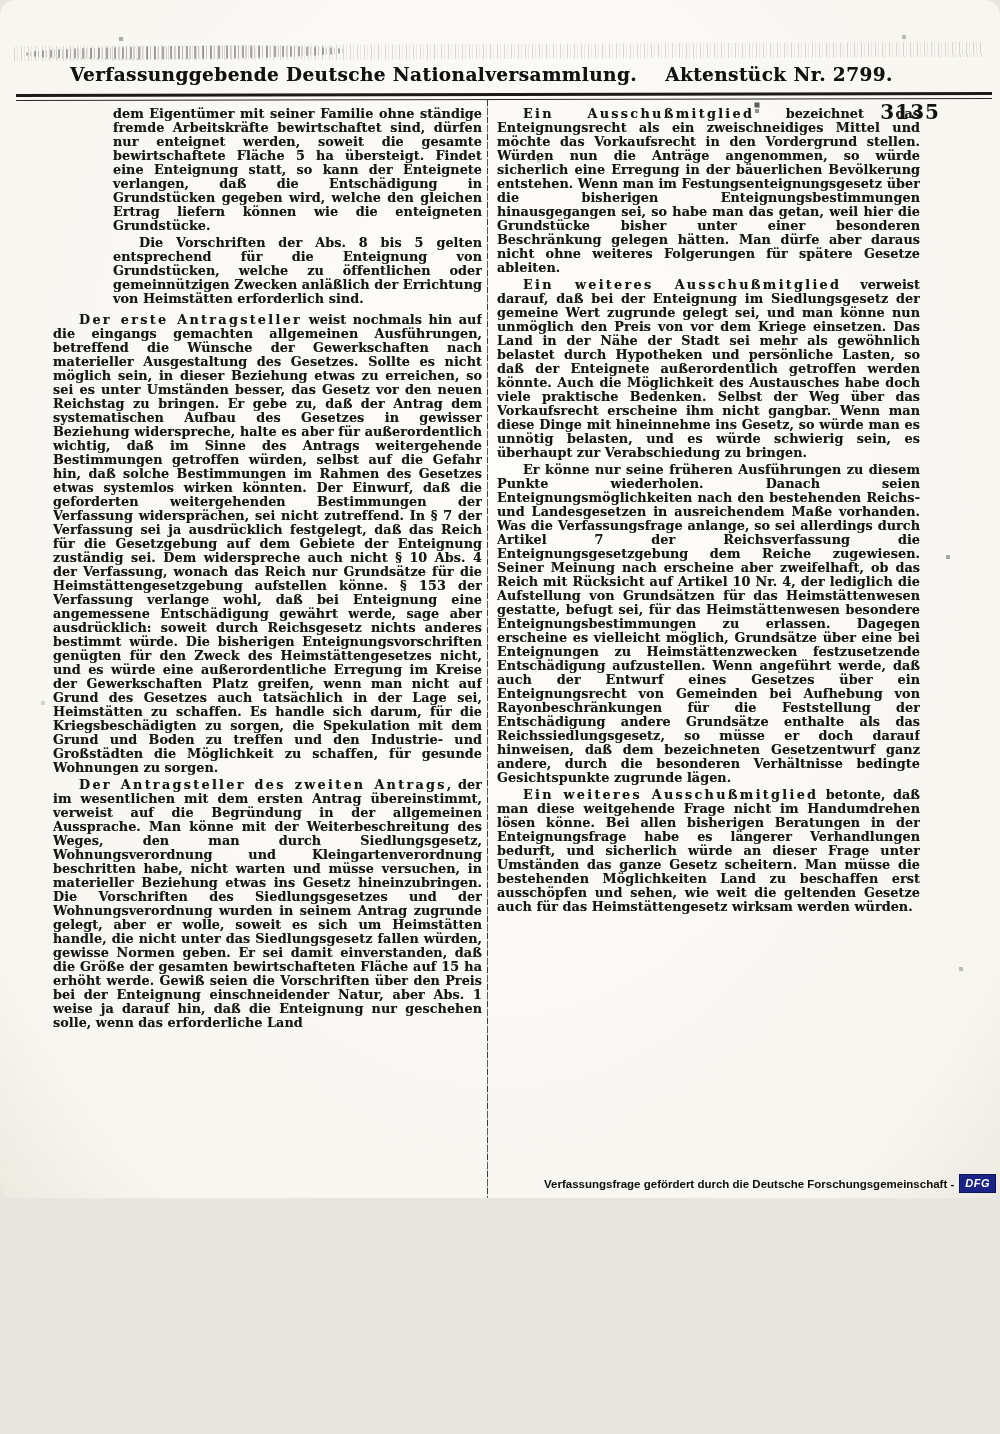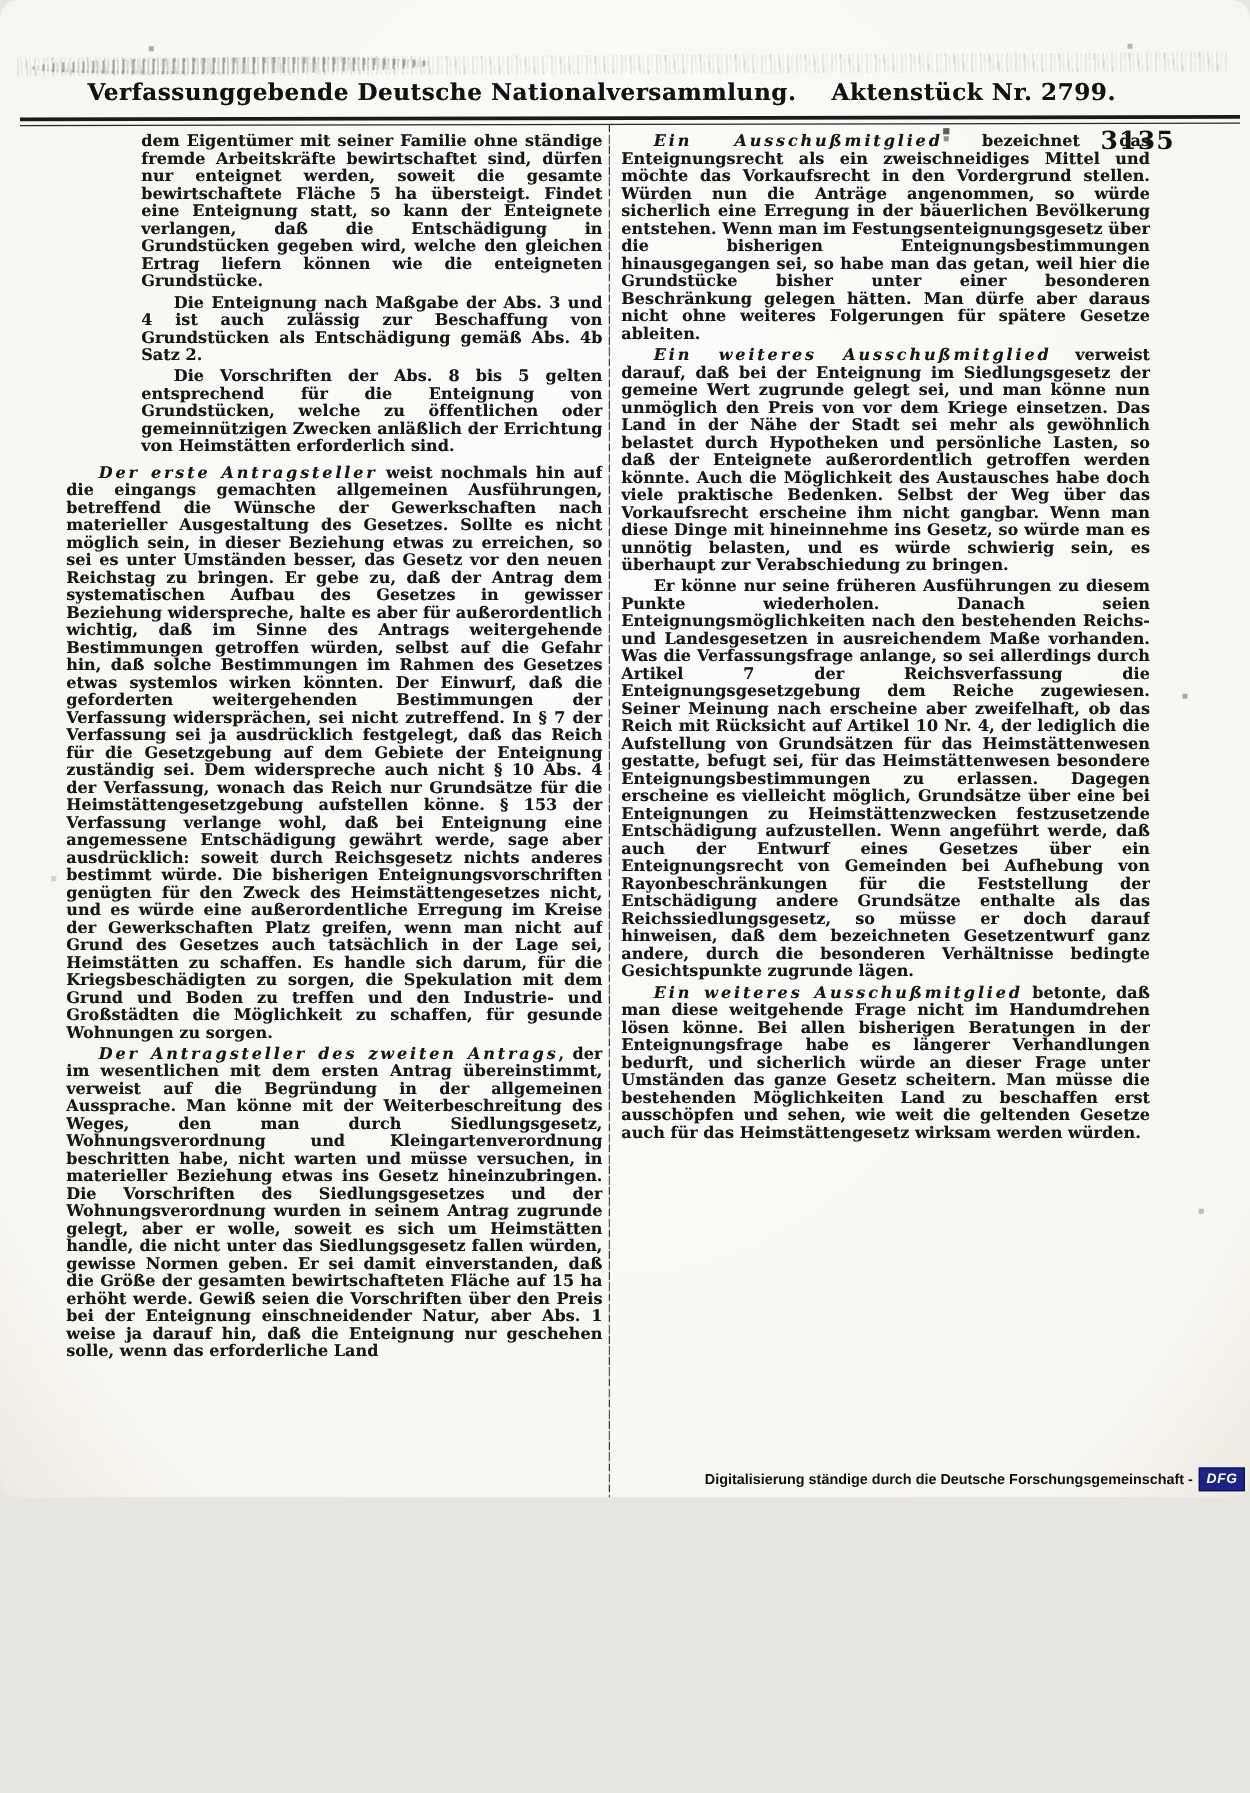--- a/index.html
+++ b/index.html
@@ -65,21 +65,21 @@
     font-size:12.8px; line-height:14px; font-weight:bold;
     text-align:justify; letter-spacing:0.05px; color:#181716;
     text-shadow:0 0 0.4px rgba(25,25,25,0.45);
   }
   .col-left  { left:53px;  width:429px; }
   .col-right { left:497px; width:423px; }
 
   .law-block { margin:0 0 7px 60px; }
   p.para { margin:0 0 3px 0; text-indent:26px; }
   p.para.no-indent { text-indent:0; }
-  .lead { letter-spacing:2.3px;font-style:italic; }
+  .lead { letter-spacing:2.3px; }
 
   
   .footer {
     position:absolute; right:4px; bottom:5px;
     display:flex; align-items:center; gap:5px;
     font-family:"Liberation Sans", sans-serif; font-weight:bold;
     font-size:11.5px; color:#0d0d0d;
   }
   .dfg-logo {
     display:inline-block; color:#ffffff; font-style:italic;
@@ -101,34 +101,33 @@
   </div>
   <div class="page-num">3135</div>
 
   <div class="rule-thick"></div>
   <div class="rule-thin"></div>
   <div class="col-divider"></div>
 
   <div class="col col-left">
     <div class="law-block" id="law-block">
         <p class="para no-indent">dem Eigentümer mit seiner Familie ohne ständige fremde Arbeitskräfte bewirtschaftet sind, dürfen nur enteignet werden, soweit die gesamte bewirtschaftete Fläche 5 ha übersteigt. Findet eine Enteignung statt, so kann der Enteignete verlangen, daß die Entschädigung in Grundstücken gegeben wird, welche den gleichen Ertrag liefern können wie die enteigneten Grundstücke.</p>
-        <p class="para">Die Enteignung nach Maßgabe der Abs. 3 und 4 ist auch zulässig zur Beschaffung von Grundstücken als Entschädigung gemäß Abs. 4b Satz 2.</p>
         <p class="para">Die Vorschriften der Abs. 8 bis 5 gelten entsprechend für die Enteignung von Grundstücken, welche zu öffentlichen oder gemeinnützigen Zwecken anläßlich der Errichtung von Heimstätten erforderlich sind.</p>
       </div>
     <div id="left-paras">
         <p class="para"><span class="lead">Der erste Antragsteller</span> weist nochmals hin auf die eingangs gemachten allgemeinen Ausführungen, betreffend die Wünsche der Gewerkschaften nach materieller Ausgestaltung des Gesetzes. Sollte es nicht möglich sein, in dieser Beziehung etwas zu erreichen, so sei es unter Umständen besser, das Gesetz vor den neuen Reichstag zu bringen. Er gebe zu, daß der Antrag dem systematischen Aufbau des Gesetzes in gewisser Beziehung widerspreche, halte es aber für außerordentlich wichtig, daß im Sinne des Antrags weitergehende Bestimmungen getroffen würden, selbst auf die Gefahr hin, daß solche Bestimmungen im Rahmen des Gesetzes etwas systemlos wirken könnten. Der Einwurf, daß die geforderten weitergehenden Bestimmungen der Verfassung widersprächen, sei nicht zutreffend. In § 7 der Verfassung sei ja ausdrücklich festgelegt, daß das Reich für die Gesetzgebung auf dem Gebiete der Enteignung zuständig sei. Dem widerspreche auch nicht § 10 Abs. 4 der Verfassung, wonach das Reich nur Grundsätze für die Heimstättengesetzgebung aufstellen könne. § 153 der Verfassung verlange wohl, daß bei Enteignung eine angemessene Entschädigung gewährt werde, sage aber ausdrücklich: soweit durch Reichsgesetz nichts anderes bestimmt würde. Die bisherigen Enteignungsvorschriften genügten für den Zweck des Heimstättengesetzes nicht, und es würde eine außerordentliche Erregung im Kreise der Gewerkschaften Platz greifen, wenn man nicht auf Grund des Gesetzes auch tatsächlich in der Lage sei, Heimstätten zu schaffen. Es handle sich darum, für die Kriegsbeschädigten zu sorgen, die Spekulation mit dem Grund und Boden zu treffen und den Industrie- und Großstädten die Möglichkeit zu schaffen, für gesunde Wohnungen zu sorgen.</p>
         <p class="para"><span class="lead">Der Antragsteller des zweiten Antrags</span>, der im wesentlichen mit dem ersten Antrag übereinstimmt, verweist auf die Begründung in der allgemeinen Aussprache. Man könne mit der Weiterbeschreitung des Weges, den man durch Siedlungsgesetz, Wohnungsverordnung und Kleingartenverordnung beschritten habe, nicht warten und müsse versuchen, in materieller Beziehung etwas ins Gesetz hineinzubringen. Die Vorschriften des Siedlungsgesetzes und der Wohnungsverordnung wurden in seinem Antrag zugrunde gelegt, aber er wolle, soweit es sich um Heimstätten handle, die nicht unter das Siedlungsgesetz fallen würden, gewisse Normen geben. Er sei damit einverstanden, daß die Größe der gesamten bewirtschafteten Fläche auf 15 ha erhöht werde. Gewiß seien die Vorschriften über den Preis bei der Enteignung einschneidender Natur, aber Abs. 1 weise ja darauf hin, daß die Enteignung nur geschehen solle, wenn das erforderliche Land</p>
       </div>
   </div>
 
   <div class="col col-right" id="right-paras">
       <p class="para"><span class="lead">Ein Ausschußmitglied</span> bezeichnet das Enteignungsrecht als ein zweischneidiges Mittel und möchte das Vorkaufsrecht in den Vordergrund stellen. Würden nun die Anträge angenommen, so würde sicherlich eine Erregung in der bäuerlichen Bevölkerung entstehen. Wenn man im Festungsenteignungsgesetz über die bisherigen Enteignungsbestimmungen hinausgegangen sei, so habe man das getan, weil hier die Grundstücke bisher unter einer besonderen Beschränkung gelegen hätten. Man dürfe aber daraus nicht ohne weiteres Folgerungen für spätere Gesetze ableiten.</p>
       <p class="para"><span class="lead">Ein weiteres Ausschußmitglied</span> verweist darauf, daß bei der Enteignung im Siedlungsgesetz der gemeine Wert zugrunde gelegt sei, und man könne nun unmöglich den Preis von vor dem Kriege einsetzen. Das Land in der Nähe der Stadt sei mehr als gewöhnlich belastet durch Hypotheken und persönliche Lasten, so daß der Enteignete außerordentlich getroffen werden könnte. Auch die Möglichkeit des Austausches habe doch viele praktische Bedenken. Selbst der Weg über das Vorkaufsrecht erscheine ihm nicht gangbar. Wenn man diese Dinge mit hineinnehme ins Gesetz, so würde man es unnötig belasten, und es würde schwierig sein, es überhaupt zur Verabschiedung zu bringen.</p>
       <p class="para">Er könne nur seine früheren Ausführungen zu diesem Punkte wiederholen. Danach seien Enteignungsmöglichkeiten nach den bestehenden Reichs- und Landesgesetzen in ausreichendem Maße vorhanden. Was die Verfassungsfrage anlange, so sei allerdings durch Artikel 7 der Reichsverfassung die Enteignungsgesetzgebung dem Reiche zugewiesen. Seiner Meinung nach erscheine aber zweifelhaft, ob das Reich mit Rücksicht auf Artikel 10 Nr. 4, der lediglich die Aufstellung von Grundsätzen für das Heimstättenwesen gestatte, befugt sei, für das Heimstättenwesen besondere Enteignungsbestimmungen zu erlassen. Dagegen erscheine es vielleicht möglich, Grundsätze über eine bei Enteignungen zu Heimstättenzwecken festzusetzende Entschädigung aufzustellen. Wenn angeführt werde, daß auch der Entwurf eines Gesetzes über ein Enteignungsrecht von Gemeinden bei Aufhebung von Rayonbeschränkungen für die Feststellung der Entschädigung andere Grundsätze enthalte als das Reichssiedlungsgesetz, so müsse er doch darauf hinweisen, daß dem bezeichneten Gesetzentwurf ganz andere, durch die besonderen Verhältnisse bedingte Gesichtspunkte zugrunde lägen.</p>
       <p class="para"><span class="lead">Ein weiteres Ausschußmitglied</span> betonte, daß man diese weitgehende Frage nicht im Handumdrehen lösen könne. Bei allen bisherigen Beratungen in der Enteignungsfrage habe es längerer Verhandlungen bedurft, und sicherlich würde an dieser Frage unter Umständen das ganze Gesetz scheitern. Man müsse die bestehenden Möglichkeiten Land zu beschaffen erst ausschöpfen und sehen, wie weit die geltenden Gesetze auch für das Heimstättengesetz wirksam werden würden.</p>
     </div>
 
   <div class="footer">
-    <span>Digitalisierung ständige durch die Deutsche Forschungsgemeinschaft -</span>
+    <span>Verfassungsfrage gefördert durch die Deutsche Forschungsgemeinschaft -</span>
     <span class="dfg-logo" style="background-color: rgb(28, 35, 134); text-align: right;">DFG</span>
   </div>
 
 </div>
 
 </body></html>

